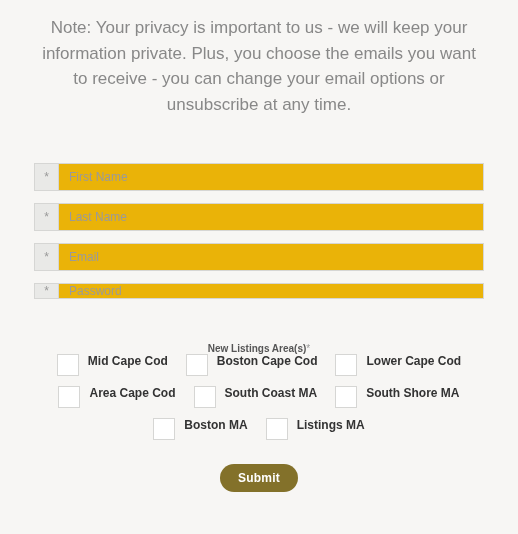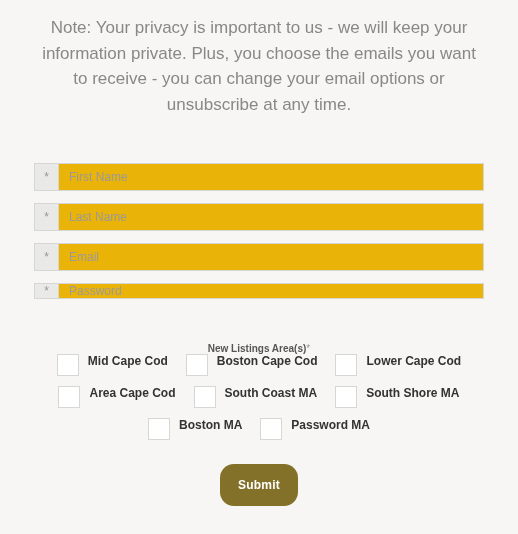--- a/index.html
+++ b/index.html
@@ -97,21 +97,21 @@
     color: #333;
     font-weight: 600;
   }
   .submit-wrap {
     text-align: center;
   }
   .submit-btn {
     background: #83712a;
     color: #ffffff;
     border: none;
-    padding: 14px 18px;
+    padding: 7px 18px;
     border-radius: 14px;
     font-size: 12px;
     font-weight: 600;
     cursor: pointer;
     letter-spacing: 0.2px;
   }
 </style>
 </head>
 <body>
 
@@ -169,21 +169,21 @@
     <div class="cb-item">
       <div class="cb-box"></div>
       <span class="cb-label">South Shore MA</span>
     </div>
     <div class="cb-item">
       <div class="cb-box"></div>
       <span class="cb-label">Boston MA</span>
     </div>
     <div class="cb-item">
       <div class="cb-box"></div>
-      <span class="cb-label">Password MA</span>
+      <span class="cb-label">Listings MA</span>
     </div>
   </div>
 
   <div class="submit-wrap">
     <button class="submit-btn">Submit</button>
   </div>
 
 </div>
 
 </body></html>

